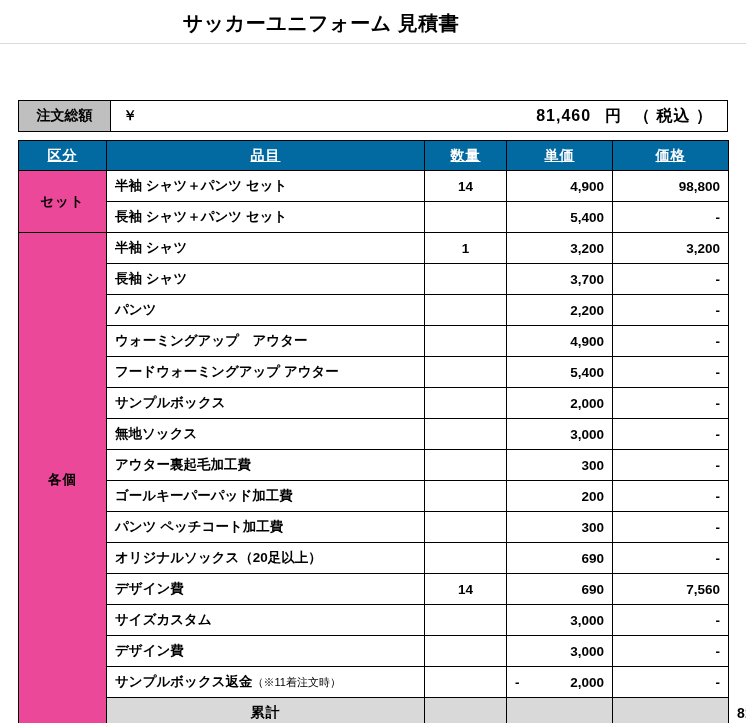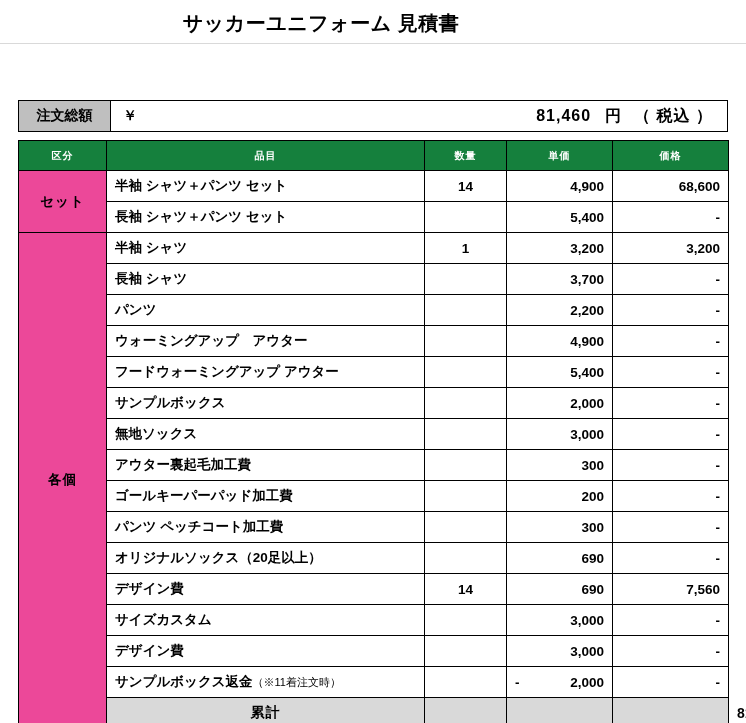--- a/index.html
+++ b/index.html
@@ -100,27 +100,28 @@
     table-layout: fixed;
   }
   table.qt th, table.qt td {
     border: 1px solid #000000;
     font-size: 13.5px;
     box-sizing: border-box;
     padding: 0 8px;
     height: 31px;
   }
   table.qt thead th {
-    background: #15803d;
+    background: #0369a1;
     color: #ffffff;
     font-weight: bold;
     text-align: center;
     height: 30px;
-    font-size: 10px;
+    font-size: 14px;
     letter-spacing: 1px;
+    text-decoration: underline;
   }
   .col-kubun { width: 88px; }
   .col-hinmoku { width: 318px; }
   .col-suryo { width: 82px; }
   .col-tanka { width: 106px; }
   .col-kakaku { width: 116px; }
 
   td.kubun {
     background: #ec4899;
     text-align: center;
@@ -224,21 +225,21 @@
           <th>価格</th>
         </tr>
       </thead>
       <tbody>
 
         <tr>
           <td class="kubun" rowspan="2">セット</td>
           <td class="item">半袖 シャツ＋パンツ セット</td>
           <td class="num">14</td>
           <td class="price">4,900</td>
-          <td class="price">68,600</td>
+          <td class="price">98,800</td>
         </tr>
         <tr>
           <td class="item">長袖 シャツ＋パンツ セット</td>
           <td class="num"></td>
           <td class="price">5,400</td>
           <td class="price">-</td>
         </tr>
 
         <tr>
           <td class="kubun" rowspan="16">各個</td>

